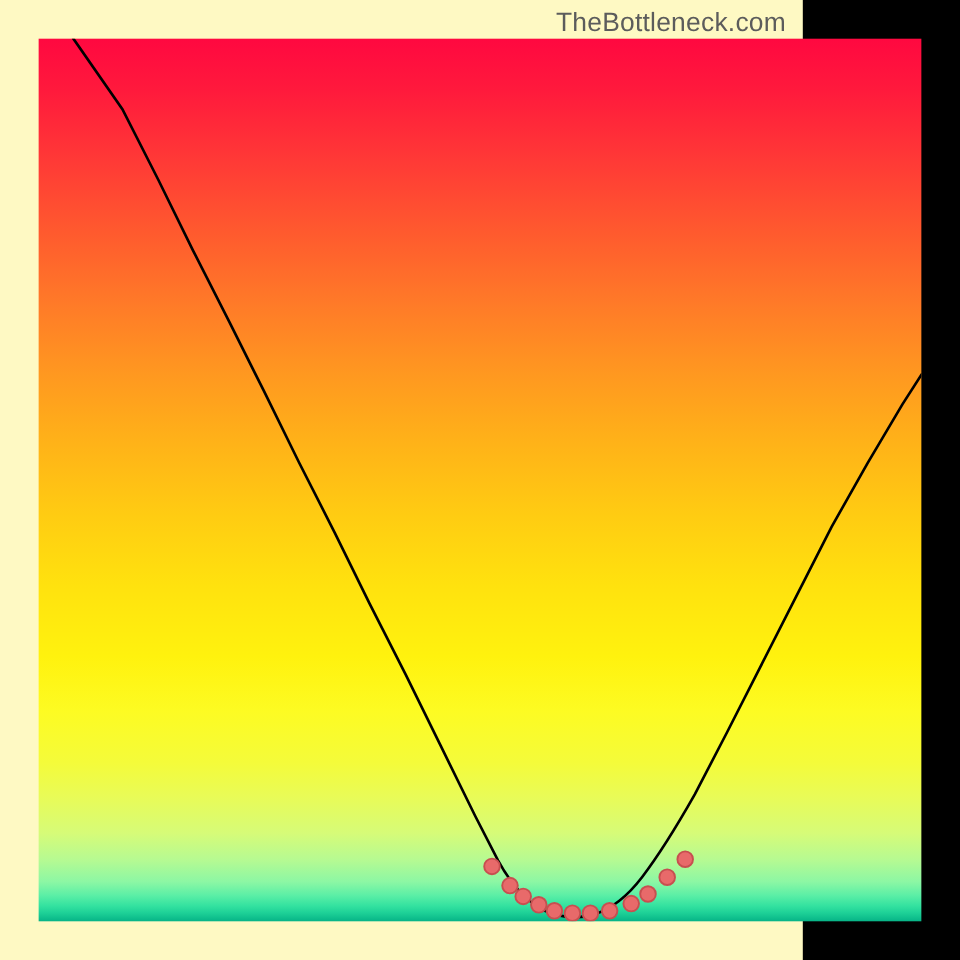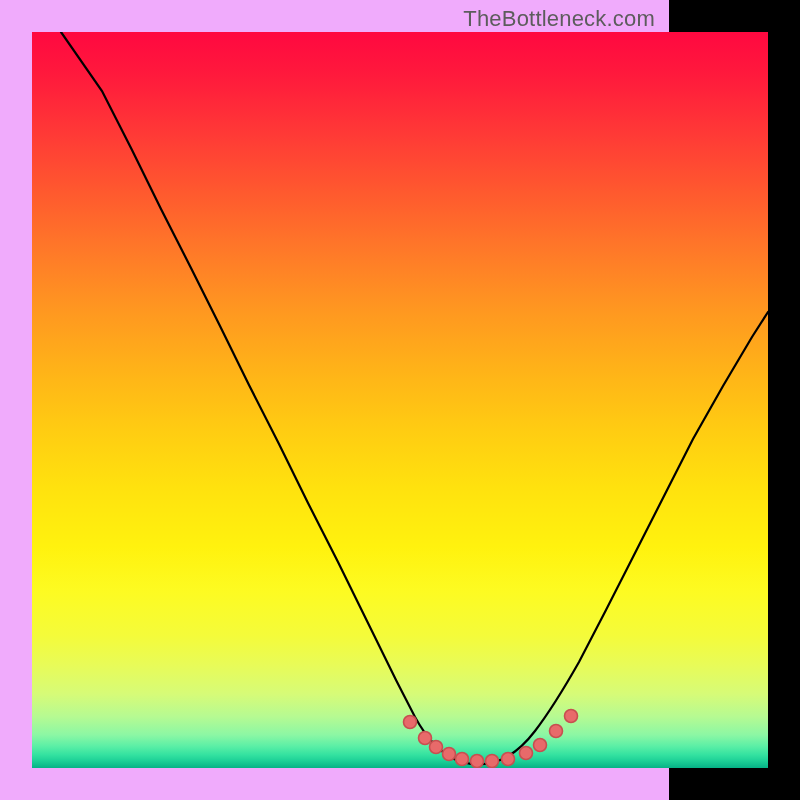--- a/index.html
+++ b/index.html
@@ -8,21 +8,21 @@
     width: 800px;
     height: 800px;
     background: #000000;
     overflow: hidden;
     font-family: Arial, Helvetica, sans-serif;
   }
   .stage {
     position: relative;
     width: 669px;
     height: 800px;
-    background: #f0abfc;
+    background: #fef9c3;
     text-align: center;
   }
   .plot-area {
     position: absolute;
     left: 32px;
     top: 32px;
     width: 736px;
     height: 736px;
     overflow: hidden;
   }

